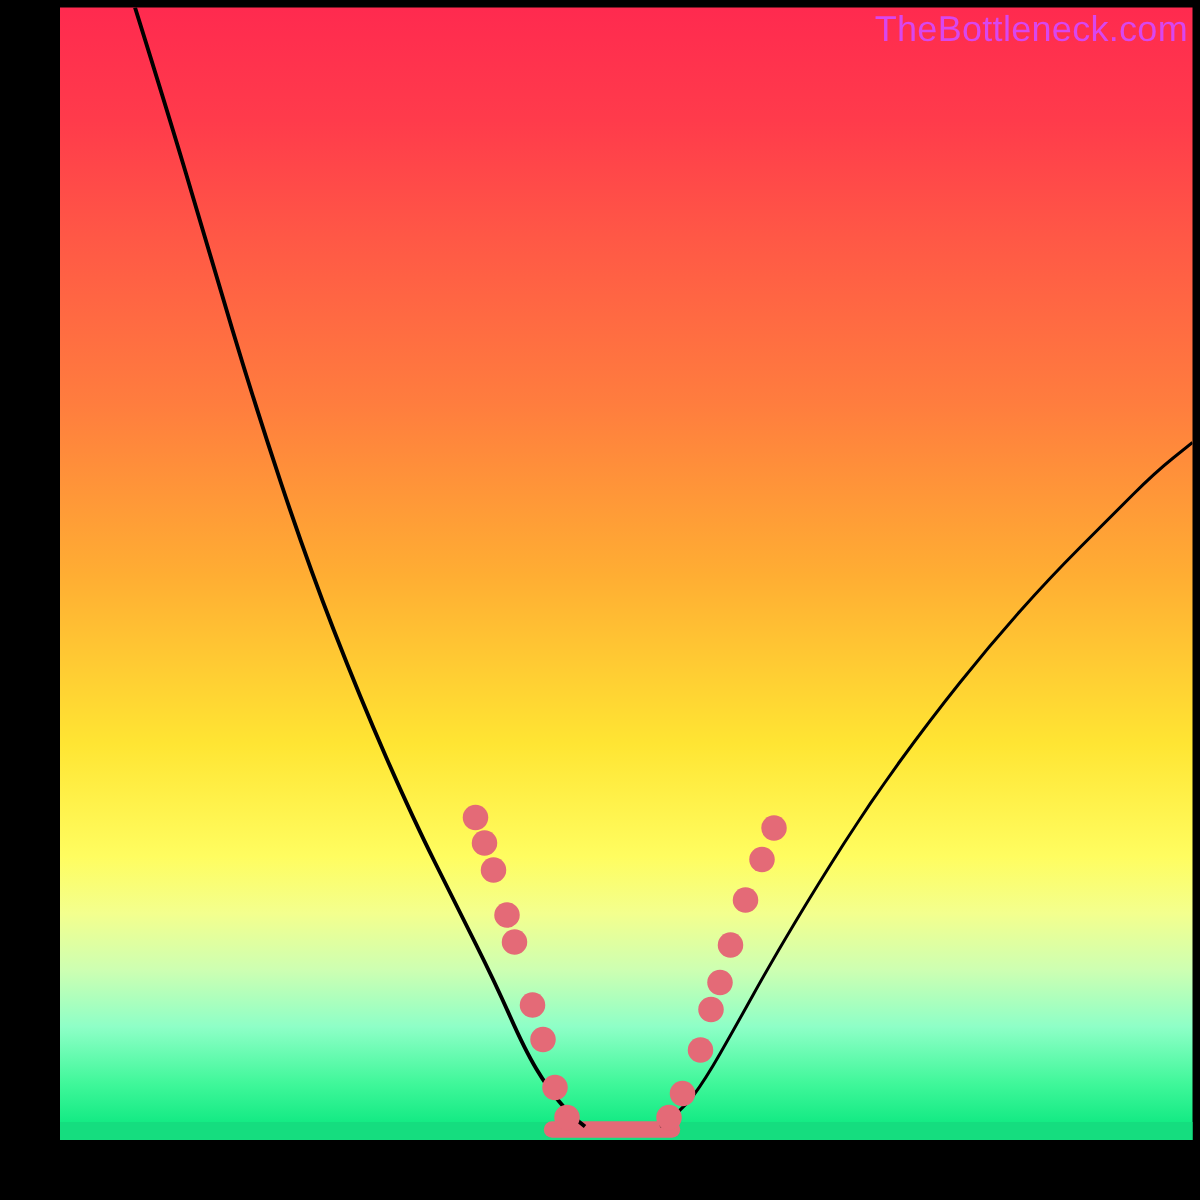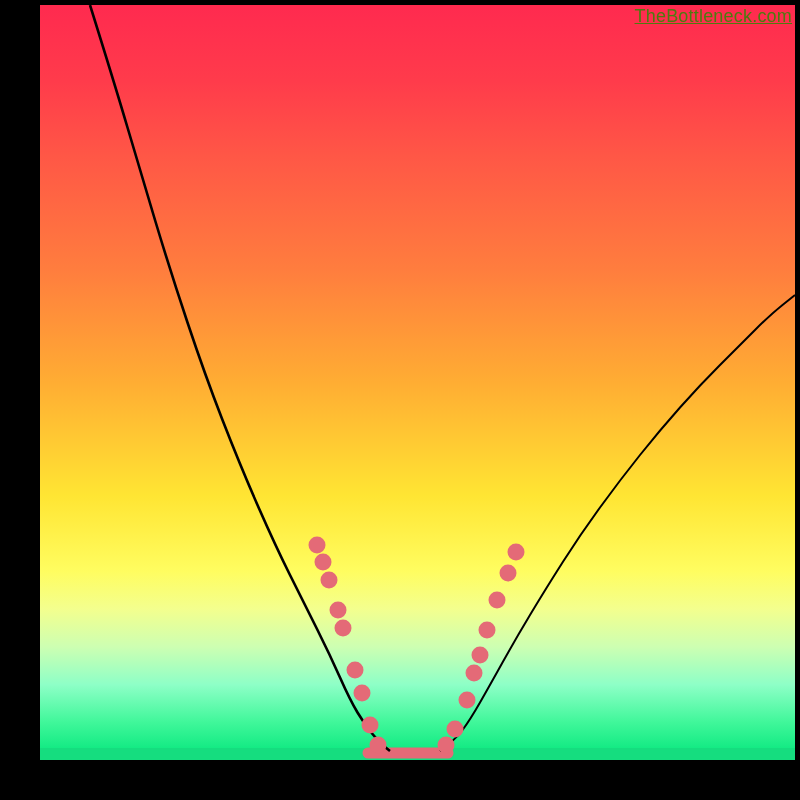--- a/index.html
+++ b/index.html
@@ -50,26 +50,25 @@
     position: absolute;
     left: 0;
     top: 0;
     width: 100%;
     height: 100%;
   }
   .watermark {
     position: absolute;
     top: 6px;
     right: 8px;
-    color: #4d7c0f;
-    font-size: 18px;
+    color: #d946ef;
+    font-size: 24px;
     font-weight: 500;
     letter-spacing: 0.2px;
     user-select: none;
-    text-decoration: underline;
   }
 </style>
 </head>
 <body>
 
 <div class="container">
 
   <div class="plot-area">
     <div class="green-stripe"></div>
 

